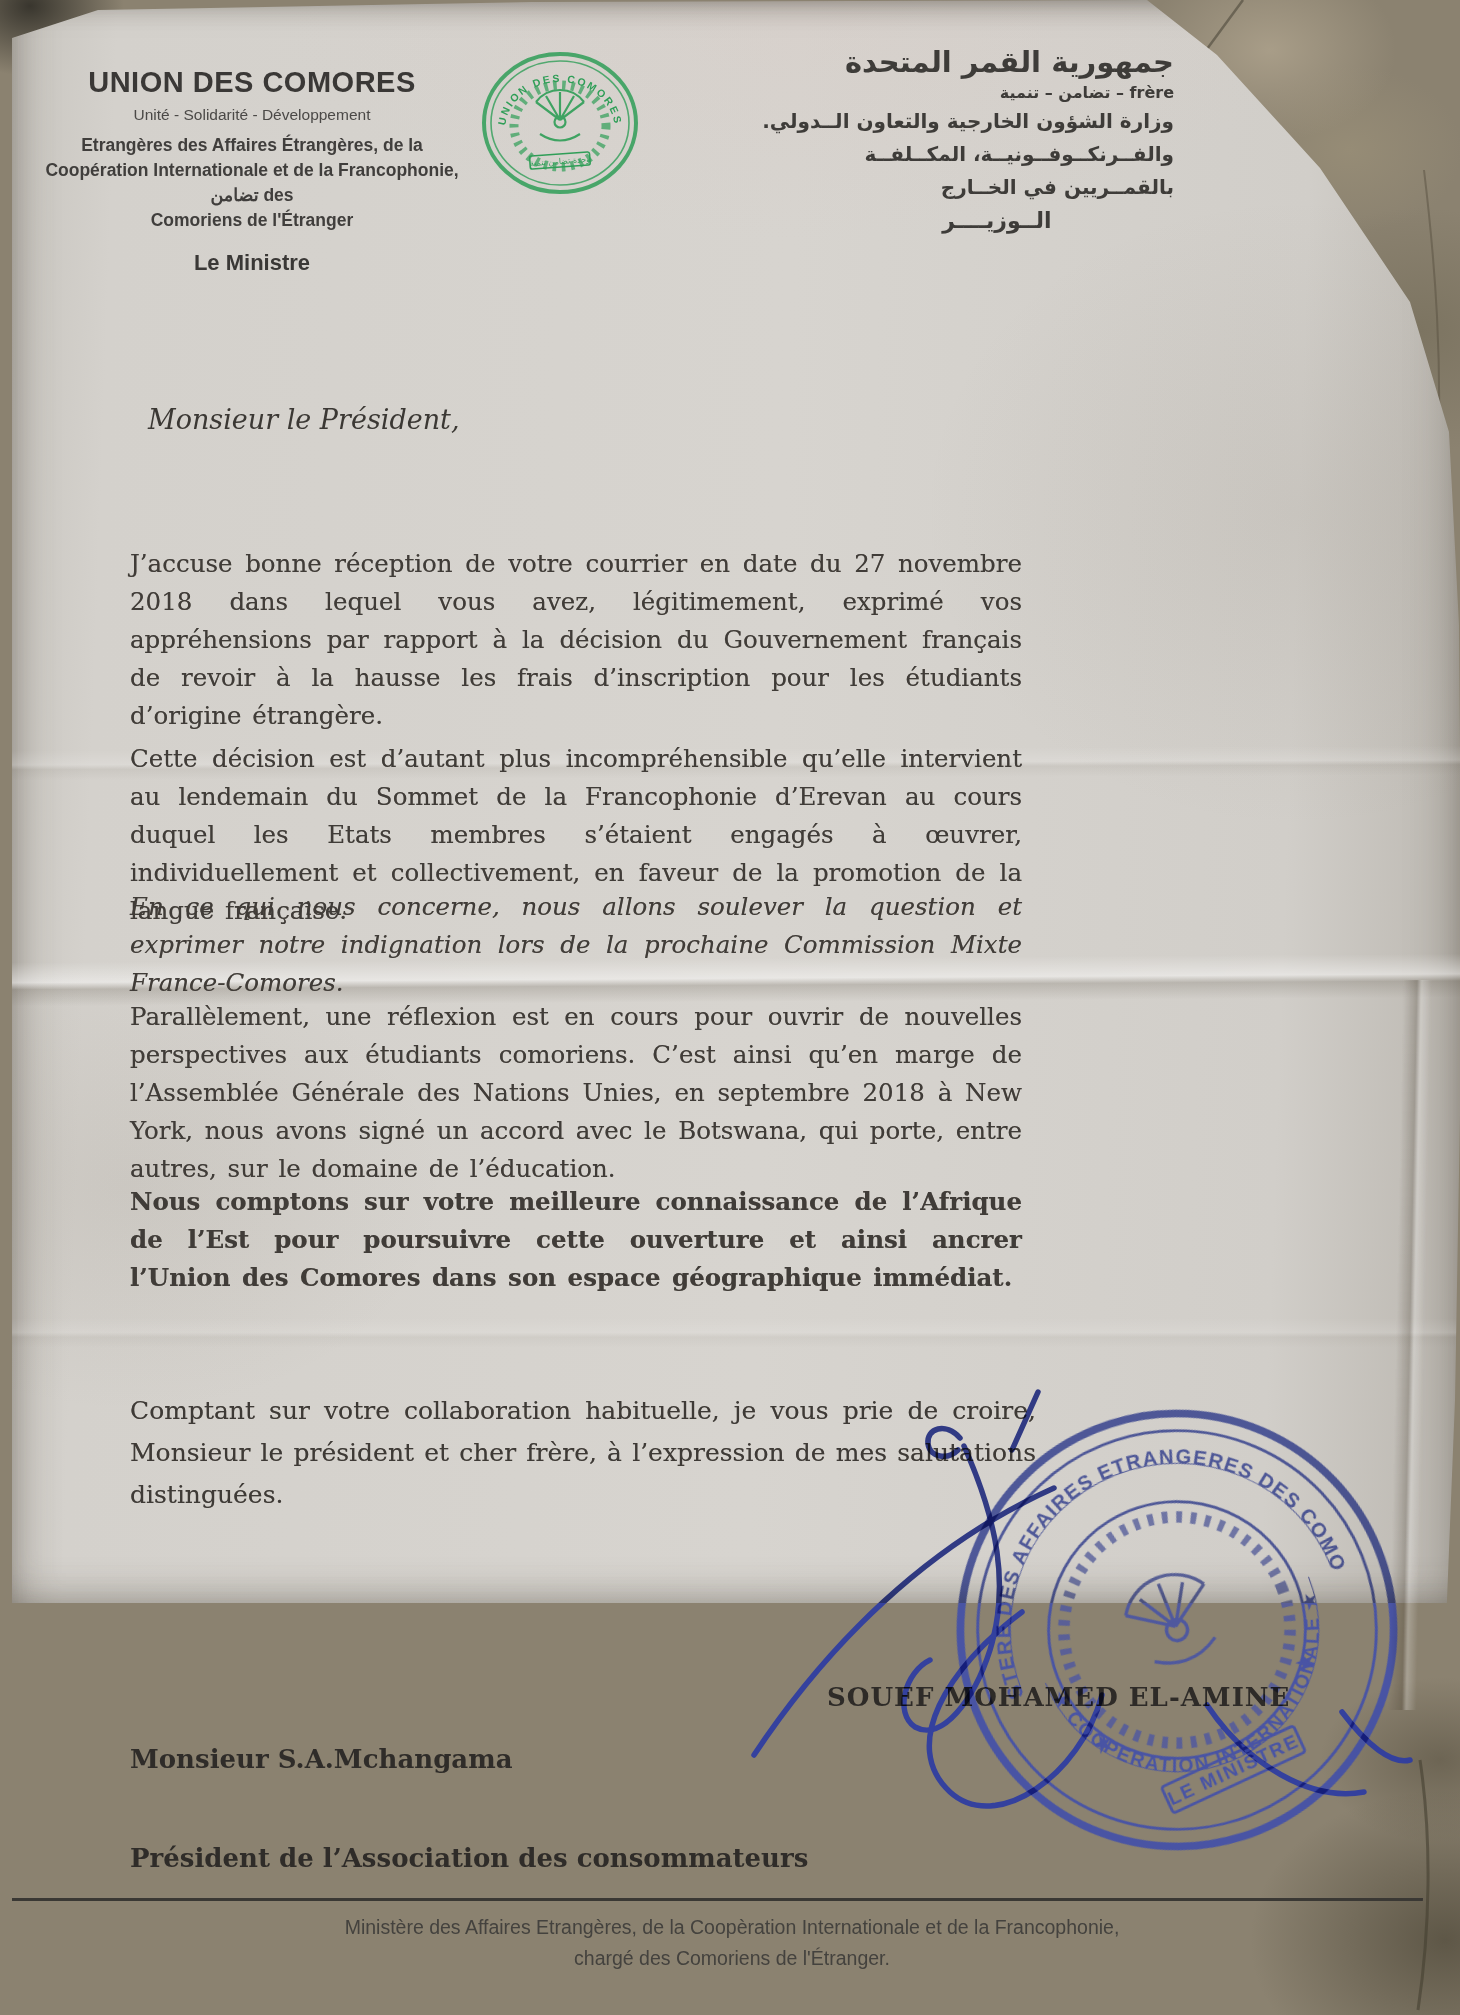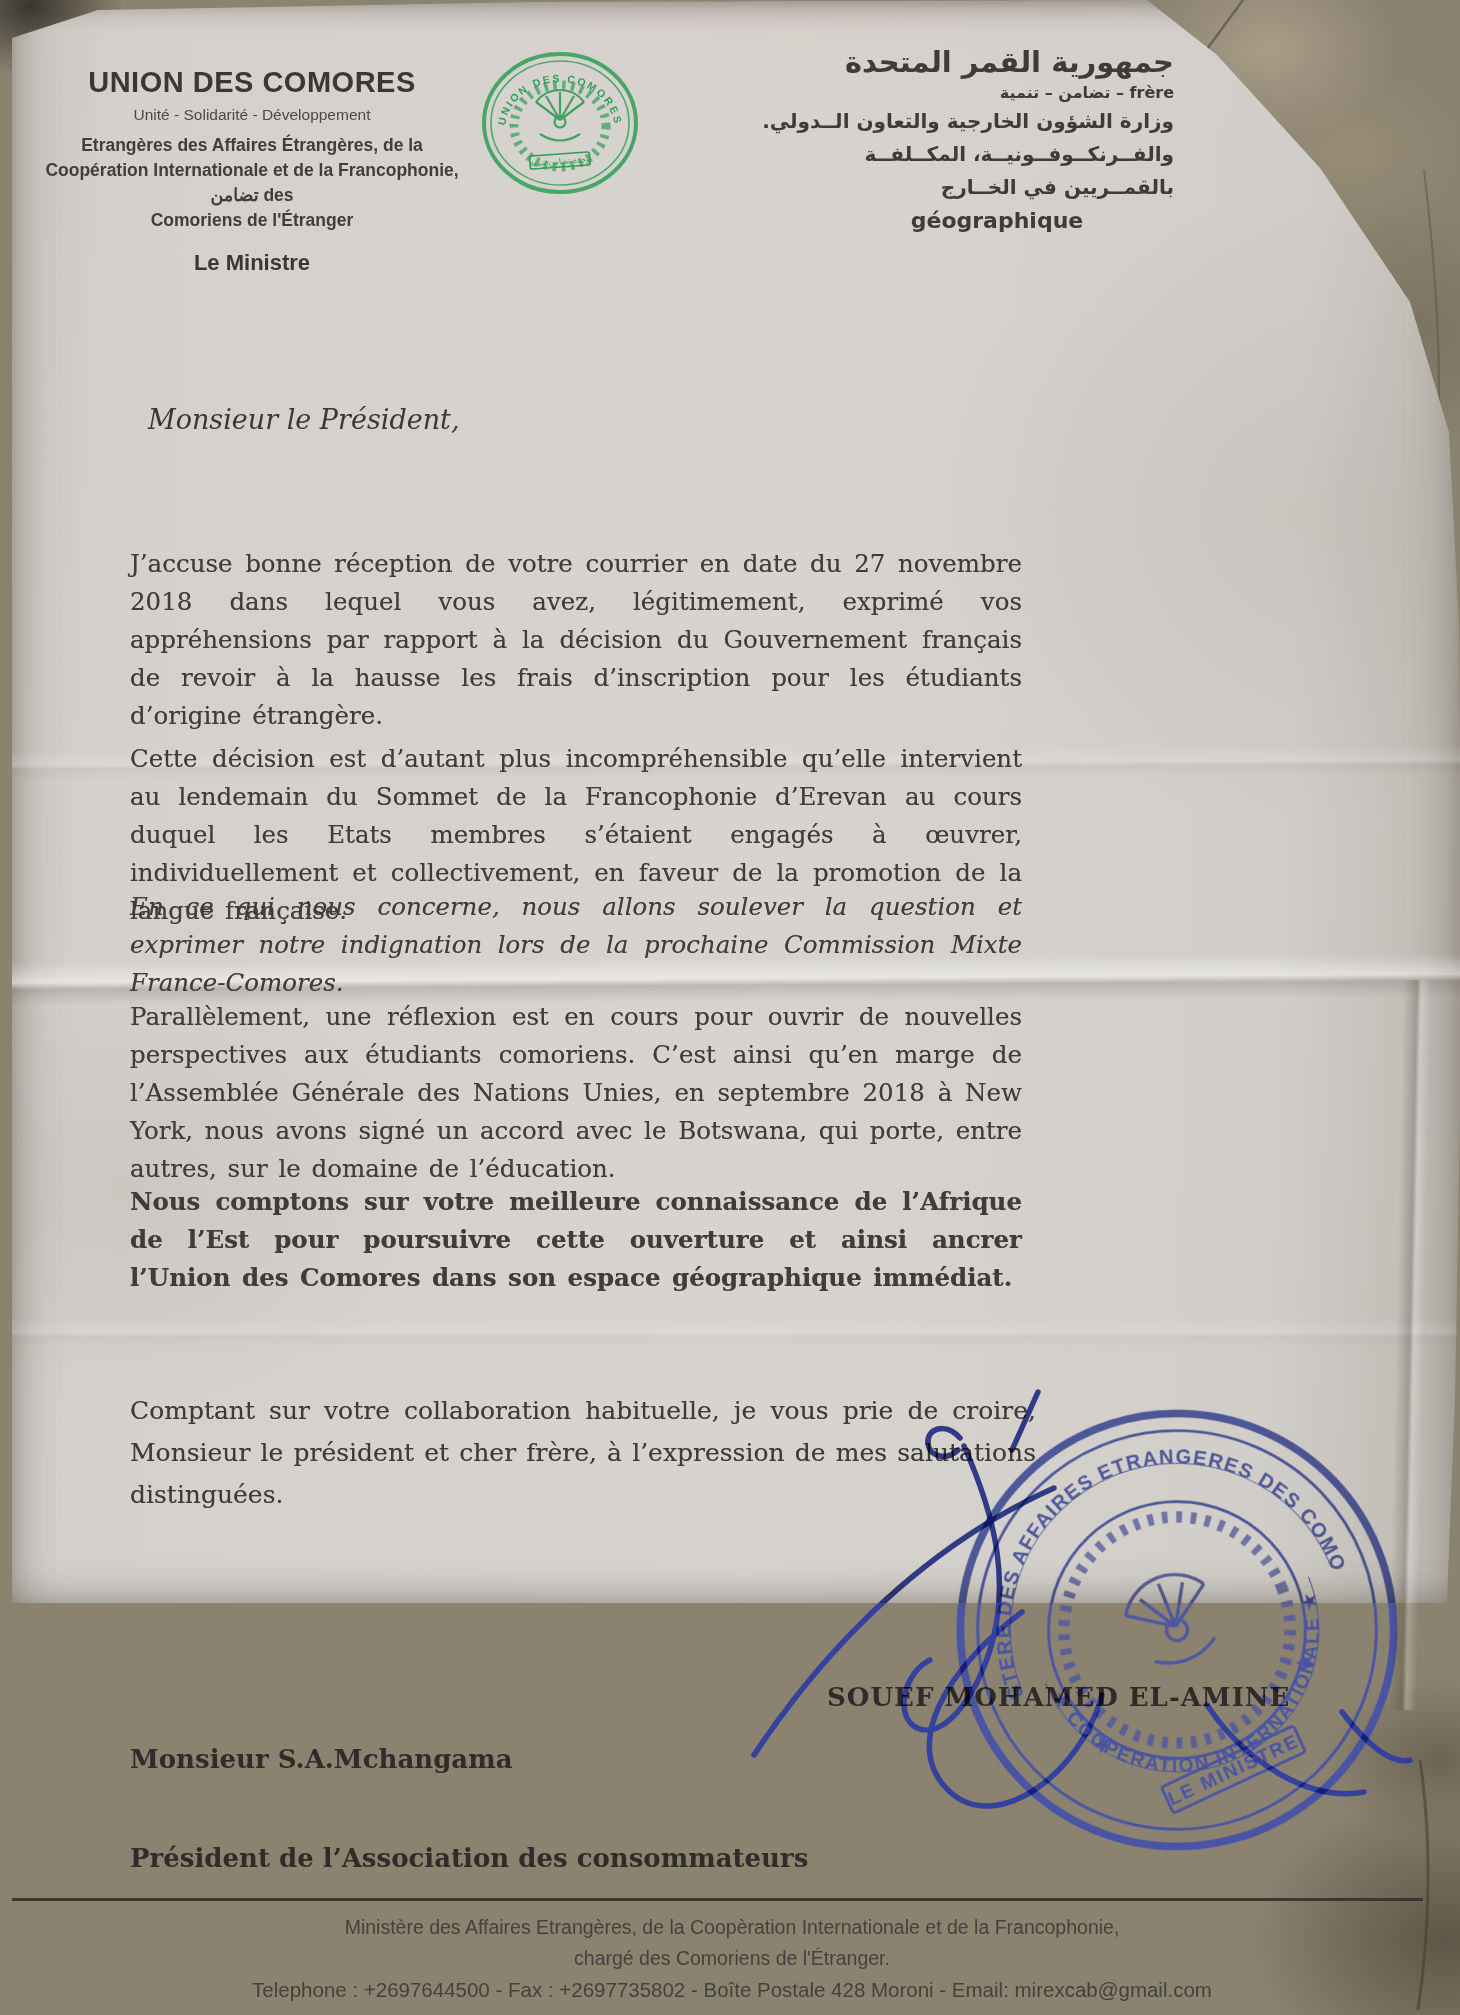--- a/index.html
+++ b/index.html
@@ -148,21 +148,21 @@
         <text x="80" y="114" font-size="8" text-anchor="middle" fill="#2f9e57" font-family="DejaVu Sans, sans-serif">وحدة تضامن تنمية</text>
       </g>
     </svg>
 
     <div class="hdr-right">
       <div class="ar-country">جمهورية القمر المتحدة</div>
       <div class="ar-motto">frère – تضامن – تنمية</div>
       <div class="ar-line">وزارة الشؤون الخارجية والتعاون الــدولي.</div>
       <div class="ar-line">والفــرنكــوفــونيــة، المكــلفــة</div>
       <div class="ar-line">بالقمــريين في الخــارج</div>
-      <div class="ar-title">géographique</div>
+      <div class="ar-title">الــوزيــــر</div>
     </div>
 
     <div class="salutation">Monsieur le Président,</div>
     <div class="para p0">J’accuse bonne réception de votre courrier en date du 27 novembre 2018 dans lequel vous avez, légitimement, exprimé vos appréhensions par rapport à la décision du Gouvernement français de revoir à la hausse les frais d’inscription pour les étudiants d’origine étrangère.</div>
     <div class="para p1">Cette décision est d’autant plus incompréhensible qu’elle intervient au lendemain du Sommet de la Francophonie d’Erevan au cours duquel les Etats membres s’étaient engagés à œuvrer, individuellement et collectivement, en faveur de la promotion de la langue française.</div>
     <div class="para p2">En ce qui nous concerne, nous allons soulever la question et exprimer notre indignation lors de la prochaine Commission Mixte France-Comores.</div>
     <div class="para p3">Parallèlement, une réflexion est en cours pour ouvrir de nouvelles perspectives aux étudiants comoriens. C’est ainsi qu’en marge de l’Assemblée Générale des Nations Unies, en septembre 2018 à New York, nous avons signé un accord avec le Botswana, qui porte, entre autres, sur le domaine de l’éducation.</div>
     <div class="para p4">Nous comptons sur votre meilleure connaissance de l’Afrique de l’Est pour poursuivre cette ouverture et ainsi ancrer l’Union des Comores dans son espace géographique immédiat.</div>
     <div class="closing">Comptant sur votre collaboration habituelle, je vous prie de croire, Monsieur le président et cher frère, à l’expression de mes salutations distinguées.</div>
 
@@ -208,17 +208,16 @@
         <path d="M1010 1612 C 935 1668 888 1746 938 1792 C 984 1834 1068 1776 1090 1695"></path>
         <path d="M1195 1705 C 1235 1765 1300 1802 1352 1792"></path>
         <path d="M1330 1712 C 1355 1745 1380 1765 1398 1760"></path>
       </g>
     </svg>
 
     <div class="footer-rule"></div>
     <div class="footer">
       <div class="f1">Ministère des Affaires Etrangères, de la Coopèration Internationale et de la Francophonie,</div>
       <div class="f2">chargé des Comoriens de l'Étranger.</div>
-      <div class="f3">Telephone : +2697644500 - Fax : +2697735802 - Boîte Postale 428 Moroni - Email: mirexcab@gmail.com</div>
     </div>
 
   </div>
 </div>
 
 </body></html>

